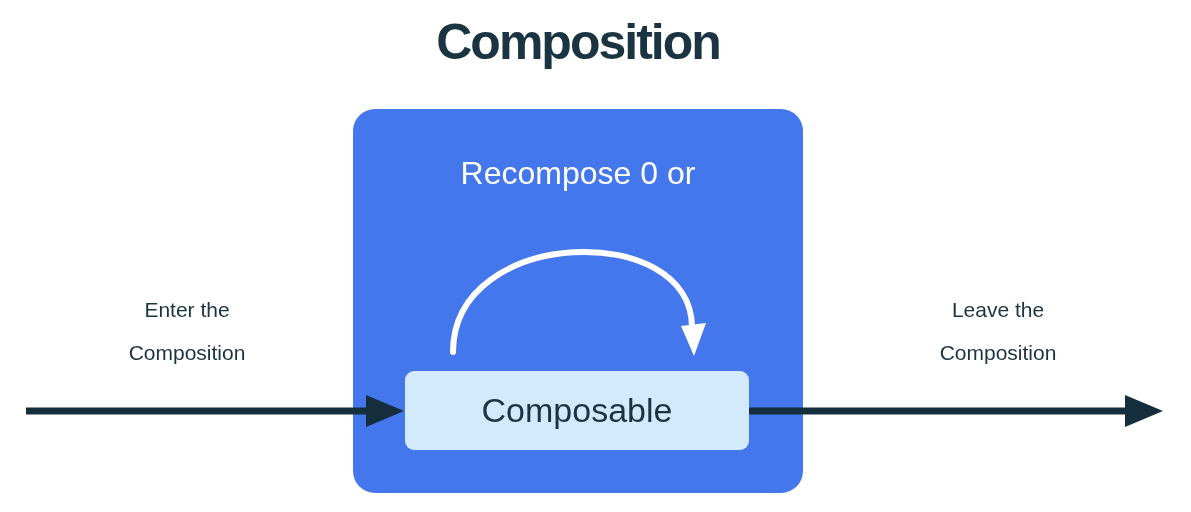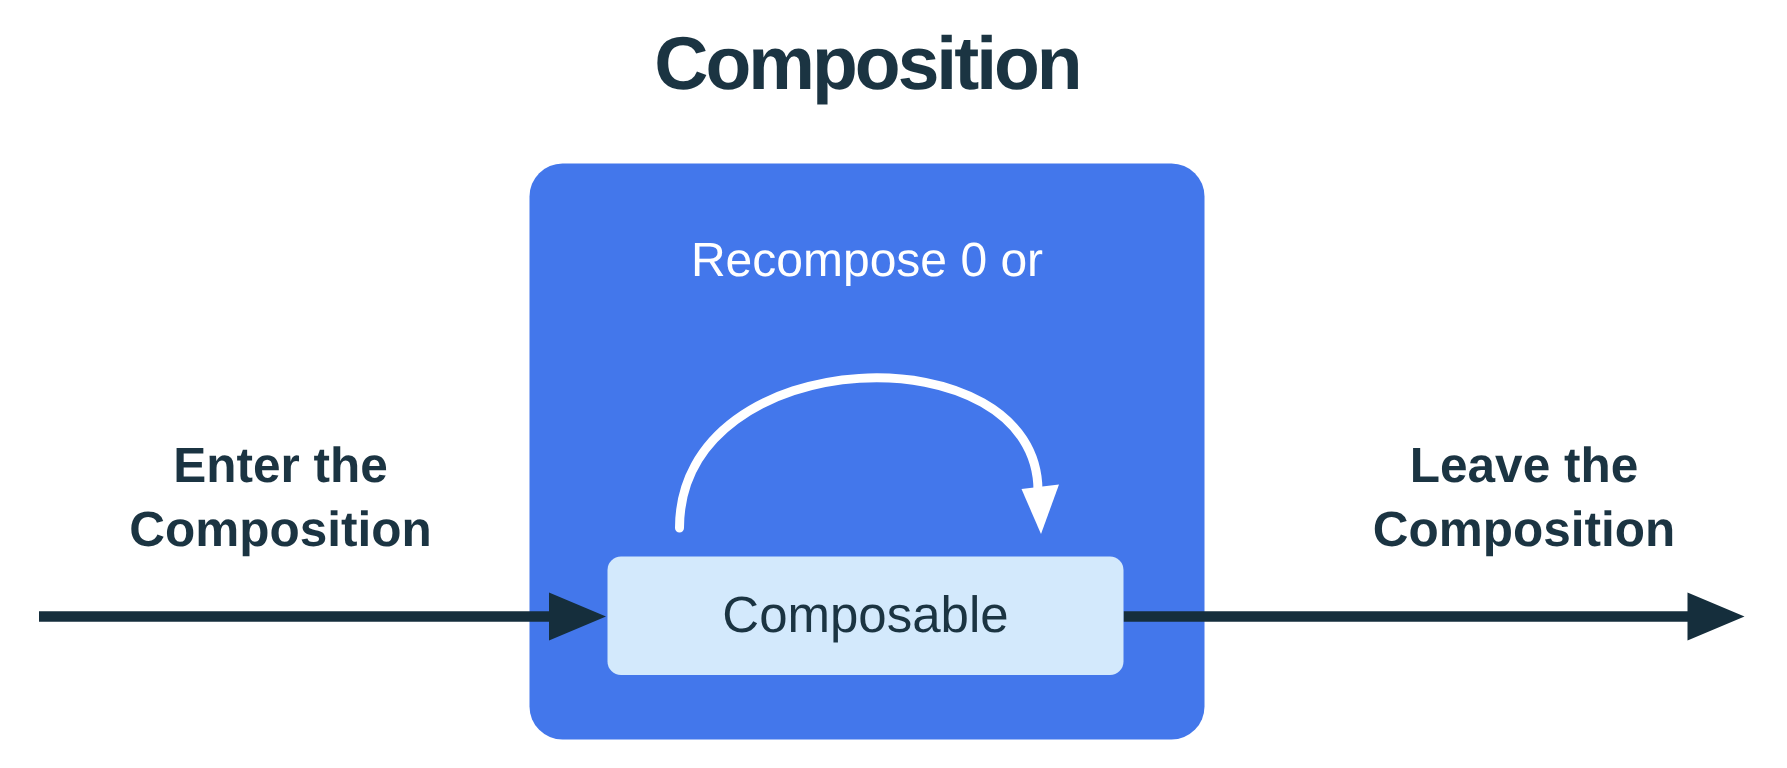--- a/index.html
+++ b/index.html
@@ -74,27 +74,27 @@
     color: var(--navy-text);
     font-size: 34px;
     font-weight: 400;
   }
   .side-label {
     position: absolute;
     top: 288px;
     width: 320px;
     text-align: center;
     color: var(--navy-text);
-    font-size: 33px;
+    font-size: 21px;
     line-height: 43px;
-    font-weight: 700;
+    font-weight: 400;
     z-index: 1;
   }
   .enter-label { left: 27px; }
-  .leave-label { left: 856px; text-align: center; }
+  .leave-label { left: 838px; text-align: center; }
 </style>
 </head>
 <body>
 
 <div class="canvas">
 
   <div class="page-title">Composition</div>
 
   <div class="composition-box">
     <div class="recompose-label">

